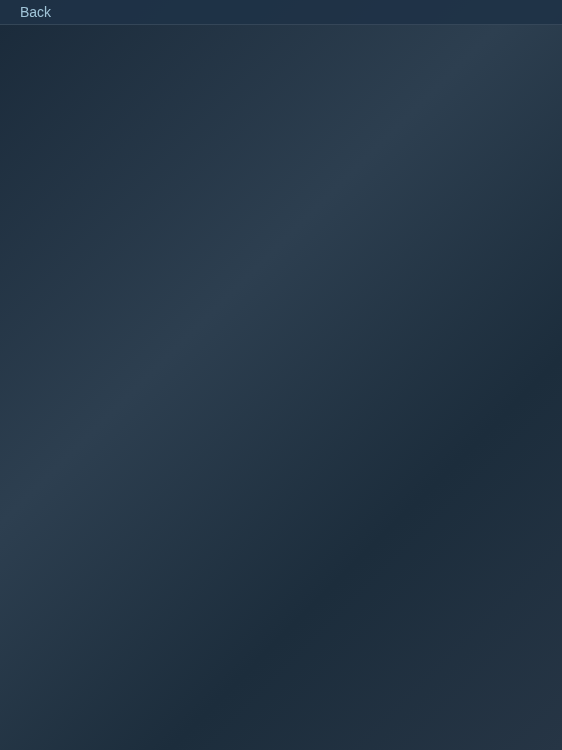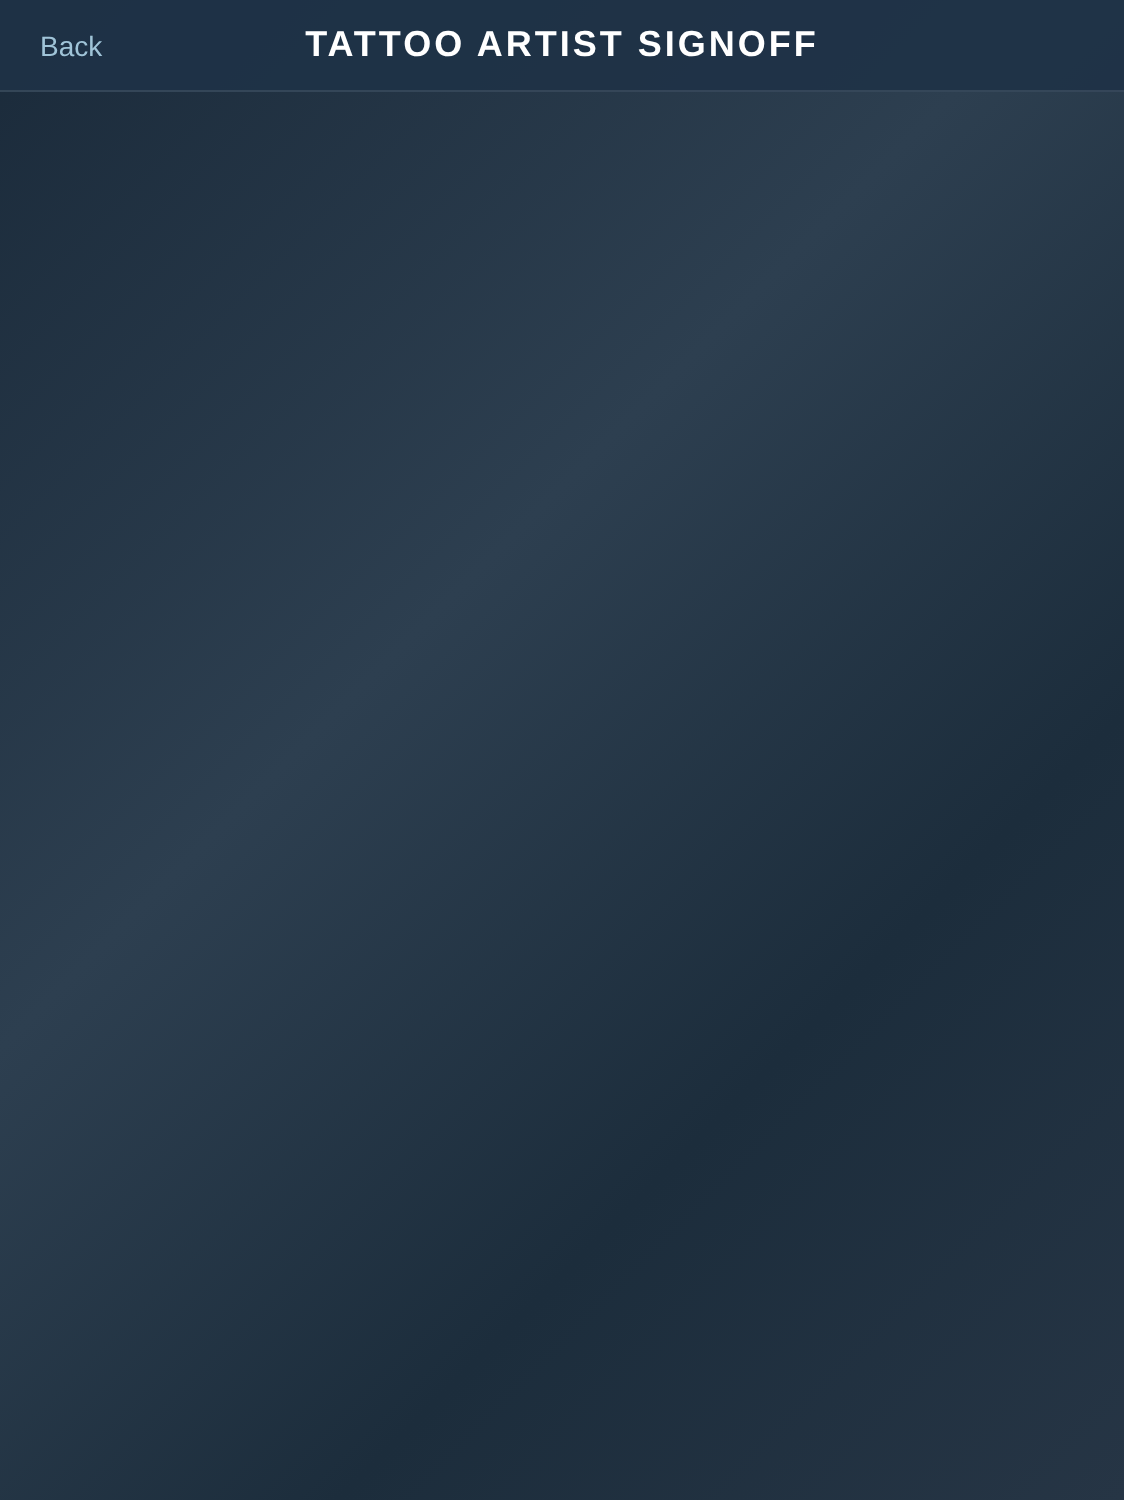--- a/index.html
+++ b/index.html
@@ -291,21 +291,20 @@
     }
   </style>
 </head>
 <body>
 
 <div class="app-container">
   <div class="bg-overlay"></div>
 
   <div class="header">
     <button class="back-btn">Back</button>
-    <span class="header-title">TATTOO ARTIST SIGNOFF</span>
   </div>
 
   <div class="main-content">
 
     <div class="client-info-card">
       <div class="client-info-header">
         <span class="client-info-header-text">CLIENT INFO</span>
       </div>
       <div class="client-info-body">
         <div class="client-info-fields">

